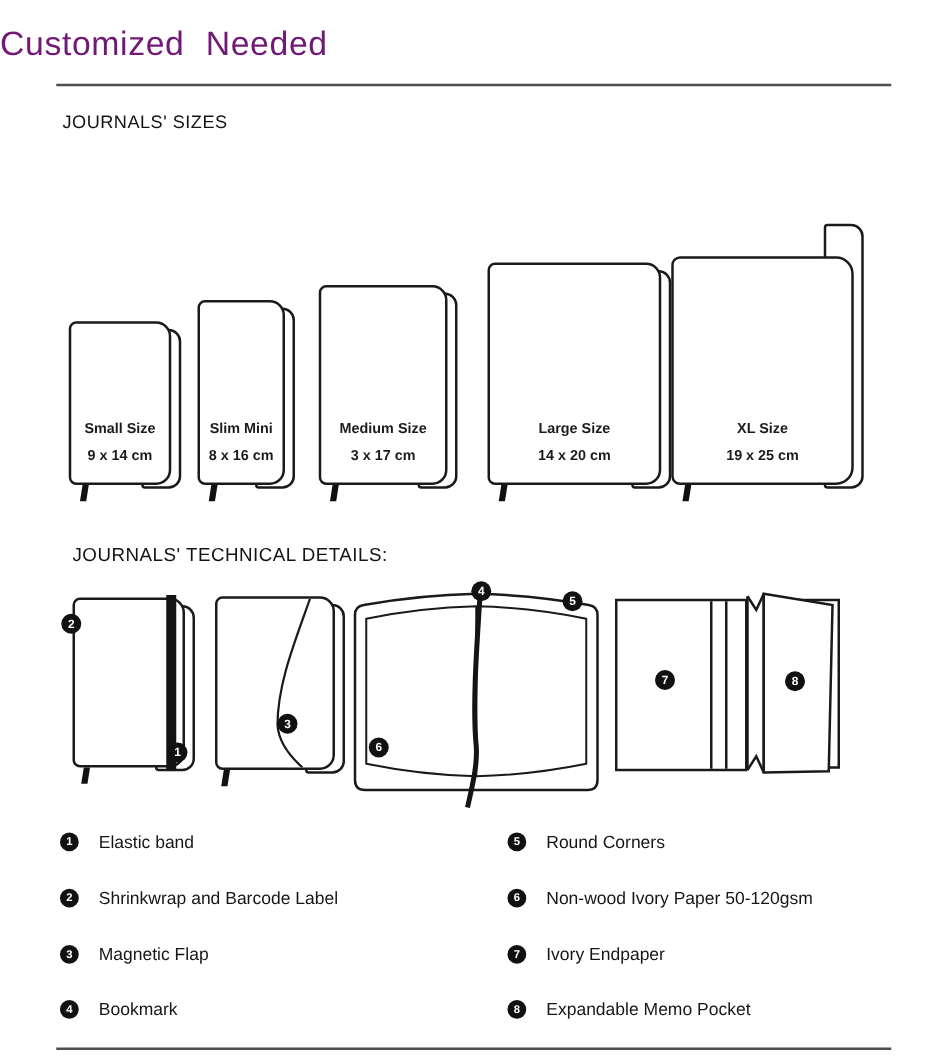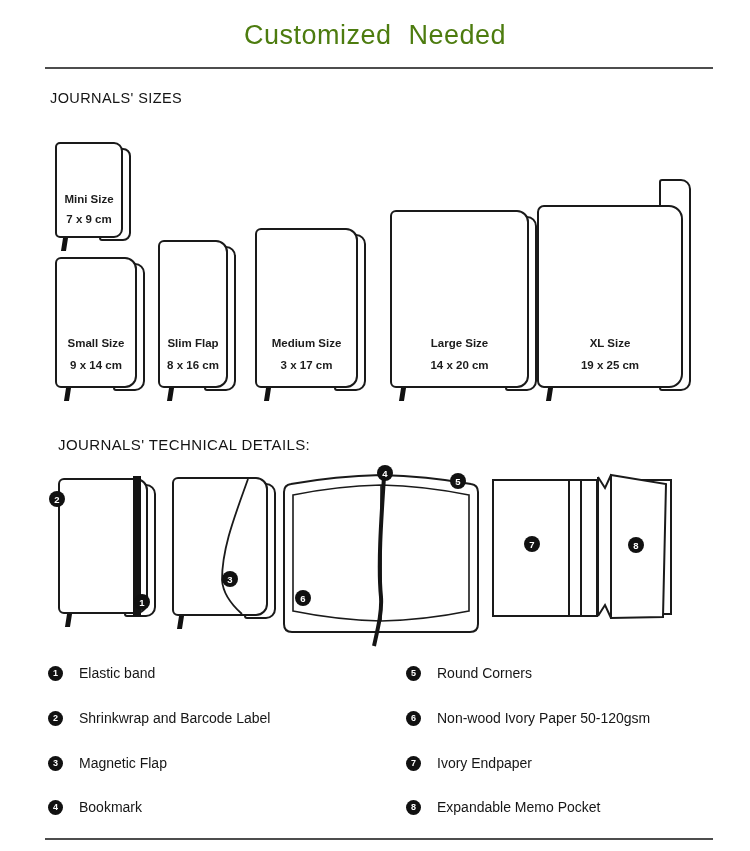--- a/index.html
+++ b/index.html
@@ -1,20 +1,20 @@
 <!DOCTYPE html>
 <html><head>
 <meta charset="utf-8">
 <style>
   html,body{margin:0;padding:0;background:#fff;}
   .page{position:relative;width:750px;height:851px;background:#ffffff;overflow:hidden;
         font-family:"Liberation Sans", sans-serif;color:#151515;}
 
-  .title{position:absolute;left:0;top:20px;width:100%;text-align:center;
-         font-size:27px;word-spacing:9px;letter-spacing:.5px;color:#4d7c0f;}
+  .title{position:absolute;left:0;top:20px;width:100%;
+         font-size:27px;word-spacing:9px;letter-spacing:.5px;color:#701a75;}
 
   .rule{position:absolute;left:45px;width:668px;height:2px;background:#4d4d4d;}
   .rule.top{top:67px;}
   .rule.bottom{top:838px;}
 
   .sec-heading{position:absolute;font-size:14.5px;letter-spacing:.4px;color:#141414;}
   .h-sizes{left:50px;top:90px;}
   .h-tech{left:58px;top:436px;font-size:15px;}
 
   
@@ -50,47 +50,37 @@
 </head>
 <body>
 
 <div class="page">
 
   <div class="title">Customized Needed</div>
   <div class="rule top"></div>
 
   <div class="sec-heading h-sizes">JOURNALS' SIZES</div>
 
-  <div class="journal" style="left:55px;top:142px;width:68px;height:96px;">
-    <div class="pages" style="border-radius:3px 8px 8px 3px;"></div>
-    <div class="cover" style="border-radius:5px 9px 9px 5px;">
-      <div class="jlabel" style="bottom:6px;line-height:1.8;">
-        <div>Mini Size</div>
-        <div>7 x 9 cm</div>
-      </div>
-    </div>
-    <div class="tab" style="left:7px;"></div>
-  </div>
 
   <div class="journal" style="left:55px;top:257px;width:82px;height:131px;border-radius:31px;">
     <div class="pages"></div>
     <div class="cover">
       <div class="jlabel">
         <div>Small Size</div>
         <div>9 x 14 cm</div>
       </div>
     </div>
     <div class="tab"></div>
   </div>
 
   <div class="journal" style="left:158px;top:240px;width:70px;height:148px;">
     <div class="pages"></div>
     <div class="cover">
       <div class="jlabel">
-        <div>Slim Flap</div>
+        <div>Slim Mini</div>
         <div>8 x 16 cm</div>
       </div>
     </div>
     <div class="tab"></div>
   </div>
 
   <div class="journal" style="left:255px;top:228px;width:103px;height:160px;">
     <div class="pages"></div>
     <div class="cover">
       <div class="jlabel">

